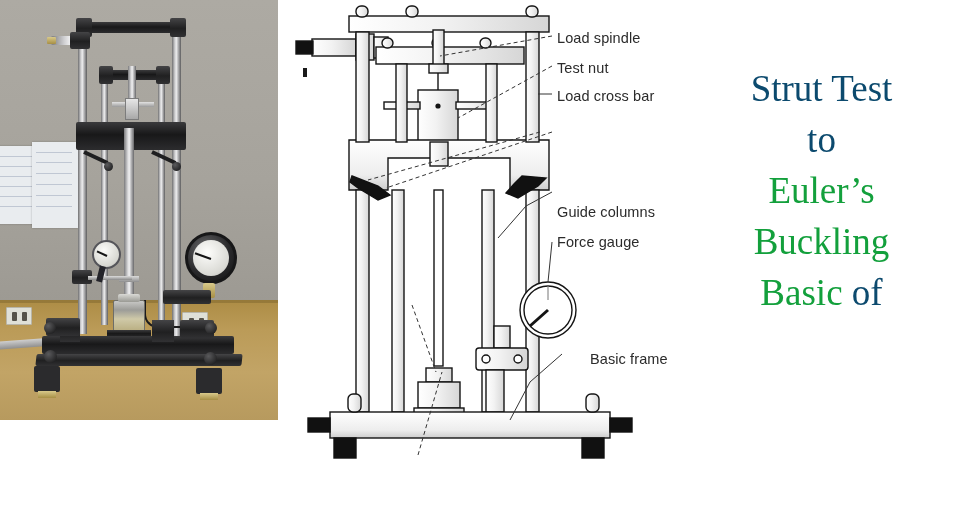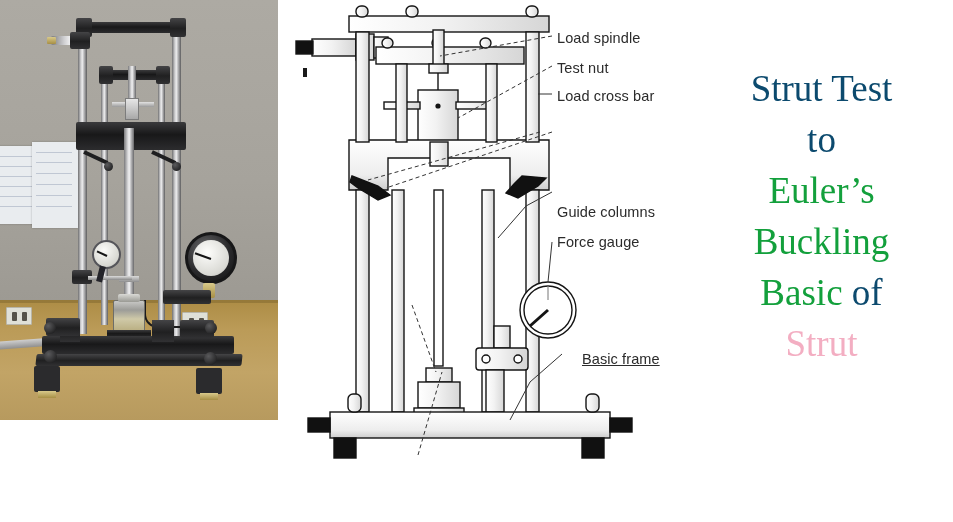--- a/index.html
+++ b/index.html
@@ -364,27 +364,26 @@
 
         <path d="M272 354 L240 382 L220 420"></path>
       </g>
     </svg>
 
     <div class="dlabel" style="left:267px; top:30px;">Load spindle</div>
     <div class="dlabel" style="left:267px; top:60px;">Test nut</div>
     <div class="dlabel" style="left:267px; top:88px;">Load cross bar</div>
     <div class="dlabel" style="left:267px; top:204px;">Guide columns</div>
     <div class="dlabel" style="left:267px; top:234px;">Force gauge</div>
-    <div class="dlabel" style="left:292px; top:351px;text-decoration:underline;">Basic frame</div>
+    <div class="dlabel" style="left:300px; top:351px;">Basic frame</div>
   </div>
 
   <div id="title-panel">
     <div class="tline c-red">Strut Test</div>
     <div class="tline c-black">to</div>
     <div class="tline c-green">Euler’s</div>
     <div class="tline c-green">Buckling</div>
     <div class="tline">
       <span class="c-green">Basic</span><span class="c-black"> of</span>
     </div>
-    <div class="tline c-pink">Strut</div>
   </div>
 
 </div>
 
 </body></html>

